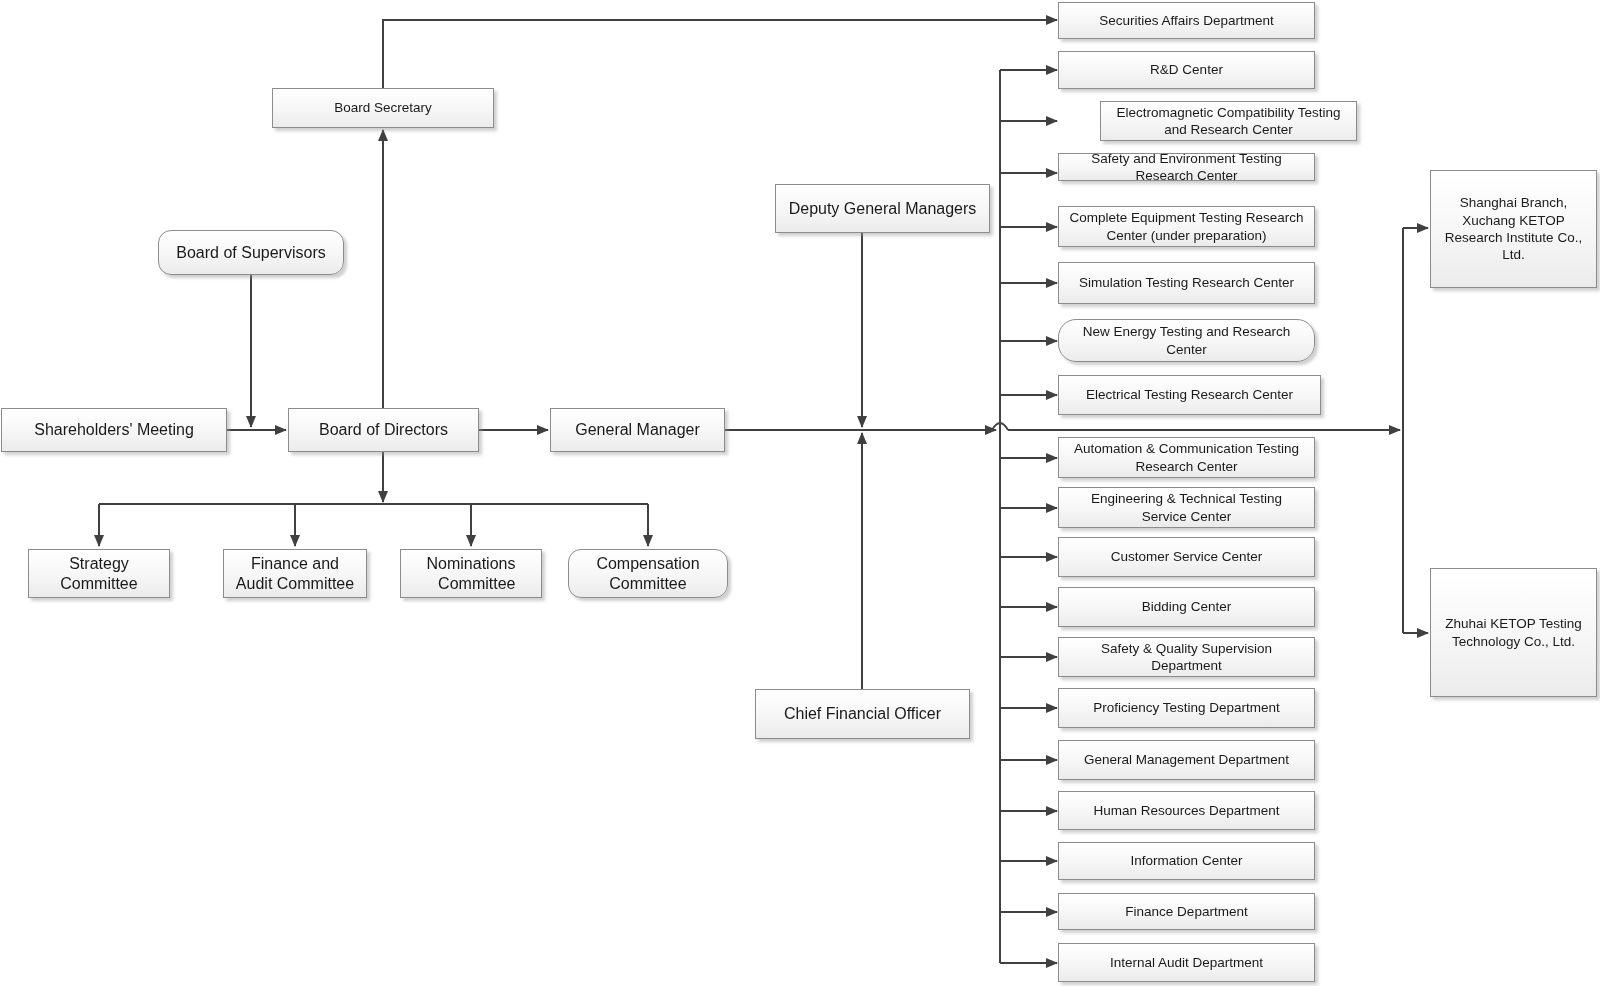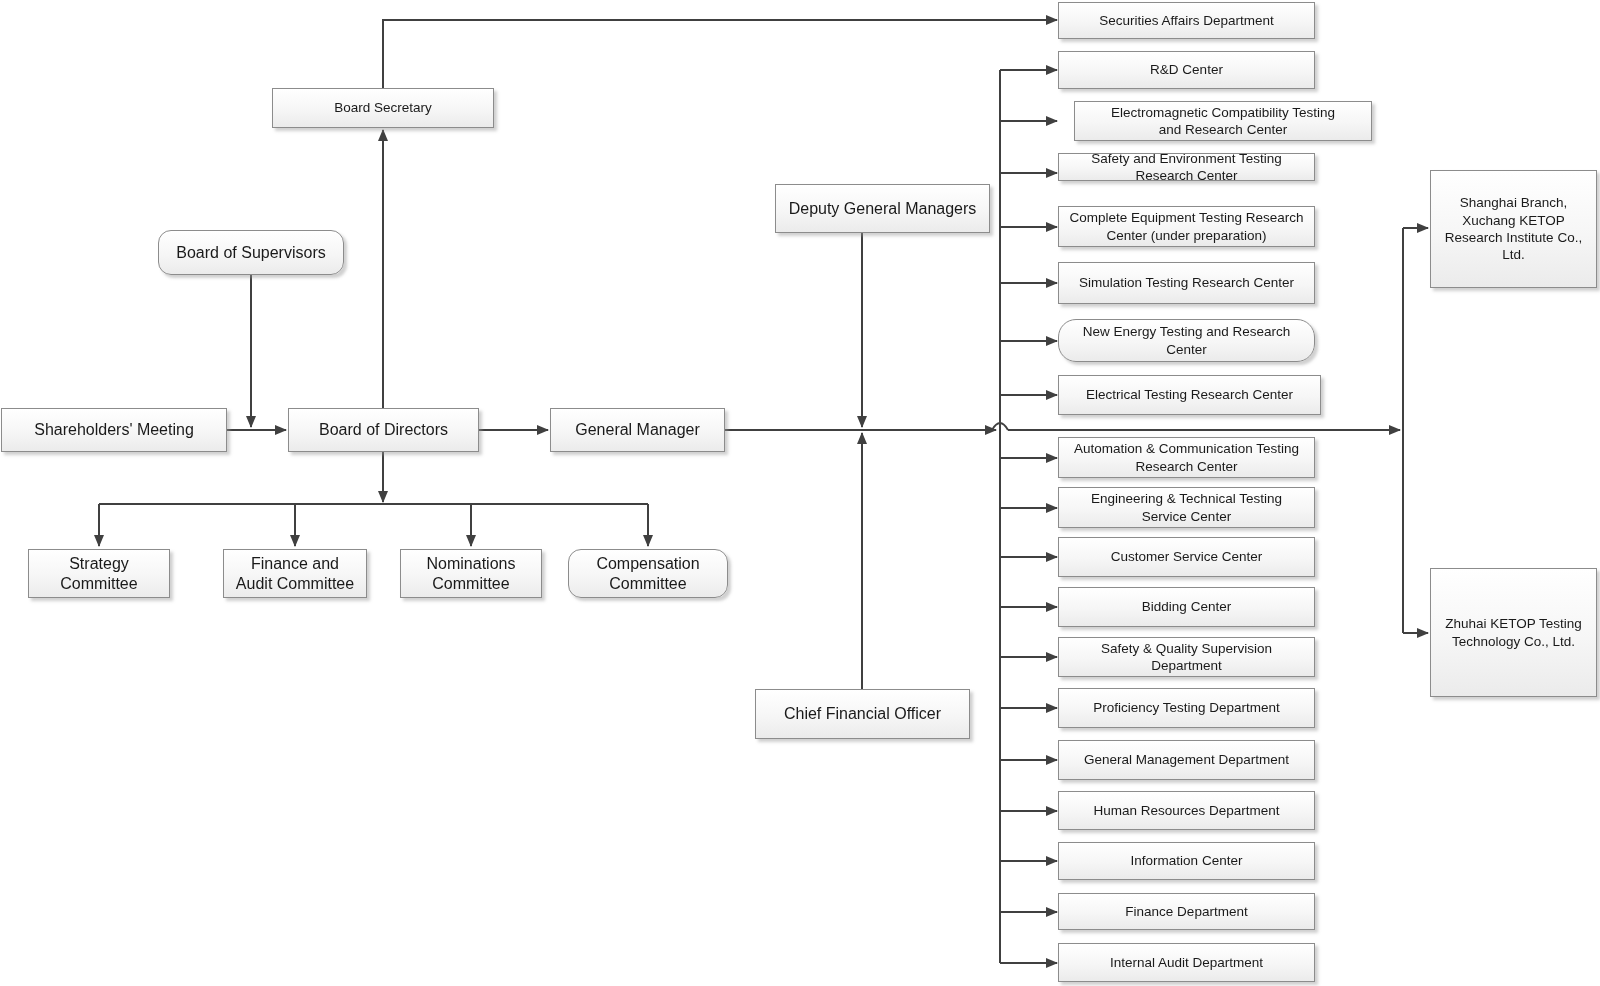--- a/index.html
+++ b/index.html
@@ -91,35 +91,35 @@
   <div class="box lg" style="left:550px;top:408px;width:175px;height:44px;">General Manager</div>
 
   <div class="box lg" style="left:755px;top:184px;width:215px;height:49px;margin-left:20px;">Deputy General Managers</div>
 
   <div class="box lg" style="left:755px;top:689px;width:215px;height:50px;">Chief Financial Officer</div>
 
   <div class="box lg" style="left:28px;top:549px;width:142px;height:49px;">Strategy
 Committee</div>
   <div class="box lg" style="left:223px;top:549px;width:144px;height:49px;">Finance and
 Audit Committee</div>
-  <div class="box lg" style="left:400px;top:549px;width:142px;height:49px;">Nominations
+  <div class="box lg" style="left:400px;top:549px;width:142px;height:49px;text-align:right;">Nominations
 Committee</div>
   <div class="box lg" style="left:568px;top:549px;width:160px;height:49px;border-radius:13px;">Compensation
 Committee</div>
 
   <div class="box sm" style="left:1430px;top:170px;width:167px;height:118px;">Shanghai Branch,
 Xuchang KETOP
 Research Institute Co.,
 Ltd.</div>
   <div class="box sm" style="left:1430px;top:568px;width:167px;height:129px;">Zhuhai KETOP Testing
 Technology Co., Ltd.</div>
 
 <div class="box sm" style="left: 1058px; top: 2px; width: 257px; height: 37px;">Securities Affairs Department</div>
     <div class="box sm" style="left: 1058px; top: 51px; width: 257px; height: 38px;">R&amp;D Center</div>
-    <div class="box sm" style="left: 1074px; top: 101px; width: 298px; height: 40px;">Electromagnetic Compatibility Testing
+    <div class="box sm" style="left: 1100px; top: 101px; width: 257px; height: 40px;">Electromagnetic Compatibility Testing
 and Research Center</div>
     <div class="box sm" style="left: 1058px; top: 153px; width: 257px; height: 28px;">Safety and Environment Testing
 Research Center</div>
     <div class="box sm" style="left: 1058px; top: 206px; width: 257px; height: 41px;">Complete Equipment Testing Research
 Center (under preparation)</div>
     <div class="box sm" style="left: 1058px; top: 262px; width: 257px; height: 42px;">Simulation Testing Research Center</div>
     <div class="box sm" style="left: 1058px; top: 319px; width: 257px; height: 43px; border-radius: 18px;">New Energy Testing and Research
 Center</div>
     <div class="box sm" style="left: 1058px; top: 375px; width: 263px; height: 40px;">Electrical Testing Research Center</div>
     <div class="box sm" style="left: 1058px; top: 437px; width: 257px; height: 41px;">Automation &amp; Communication Testing

